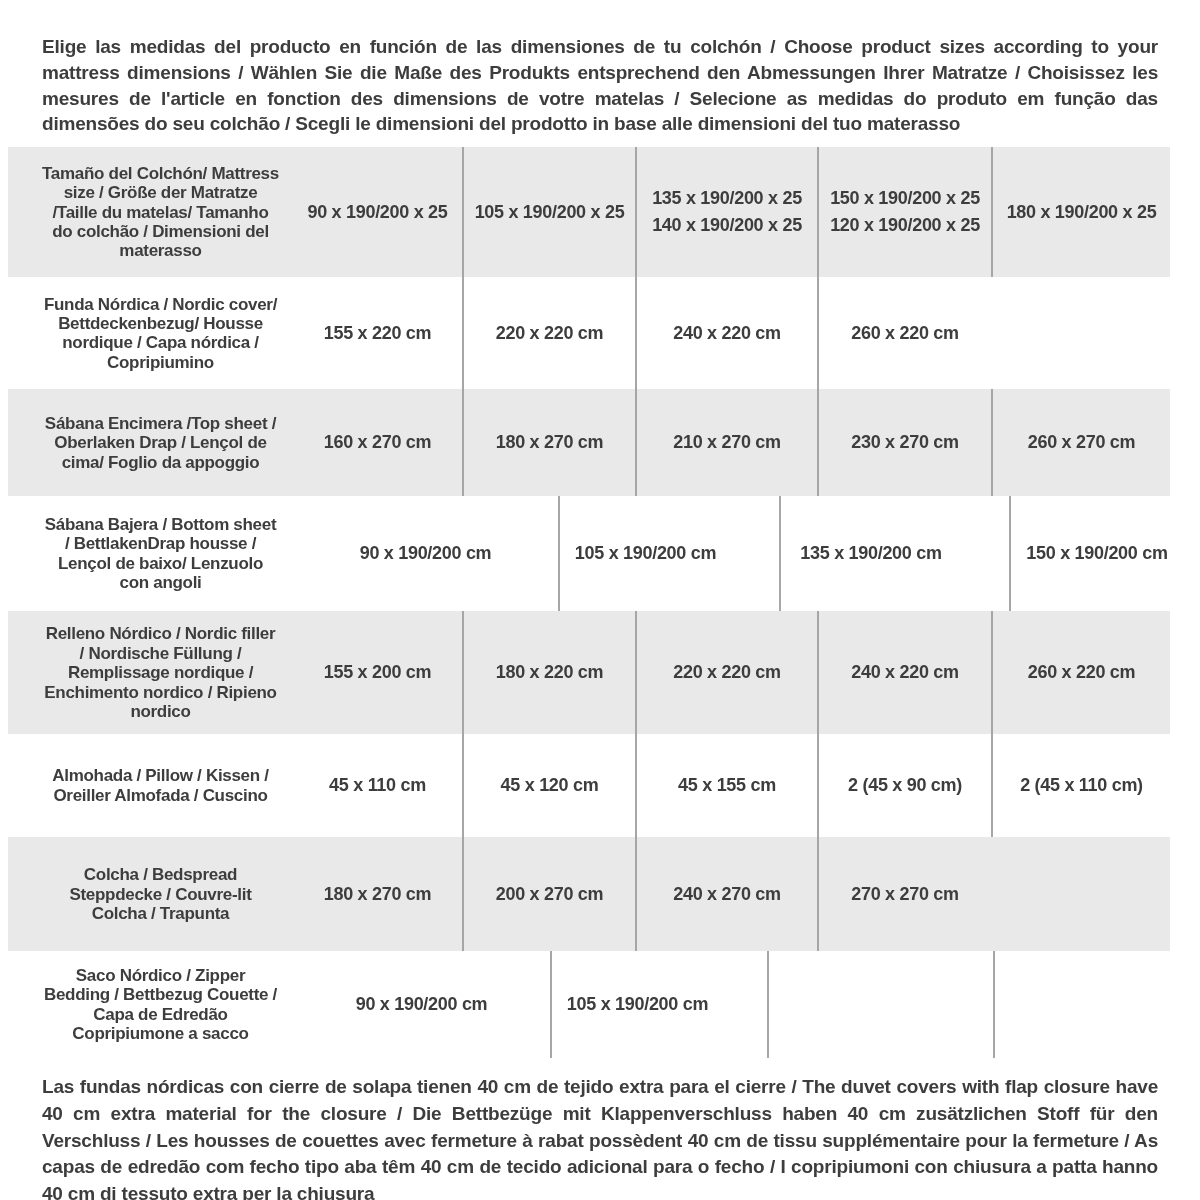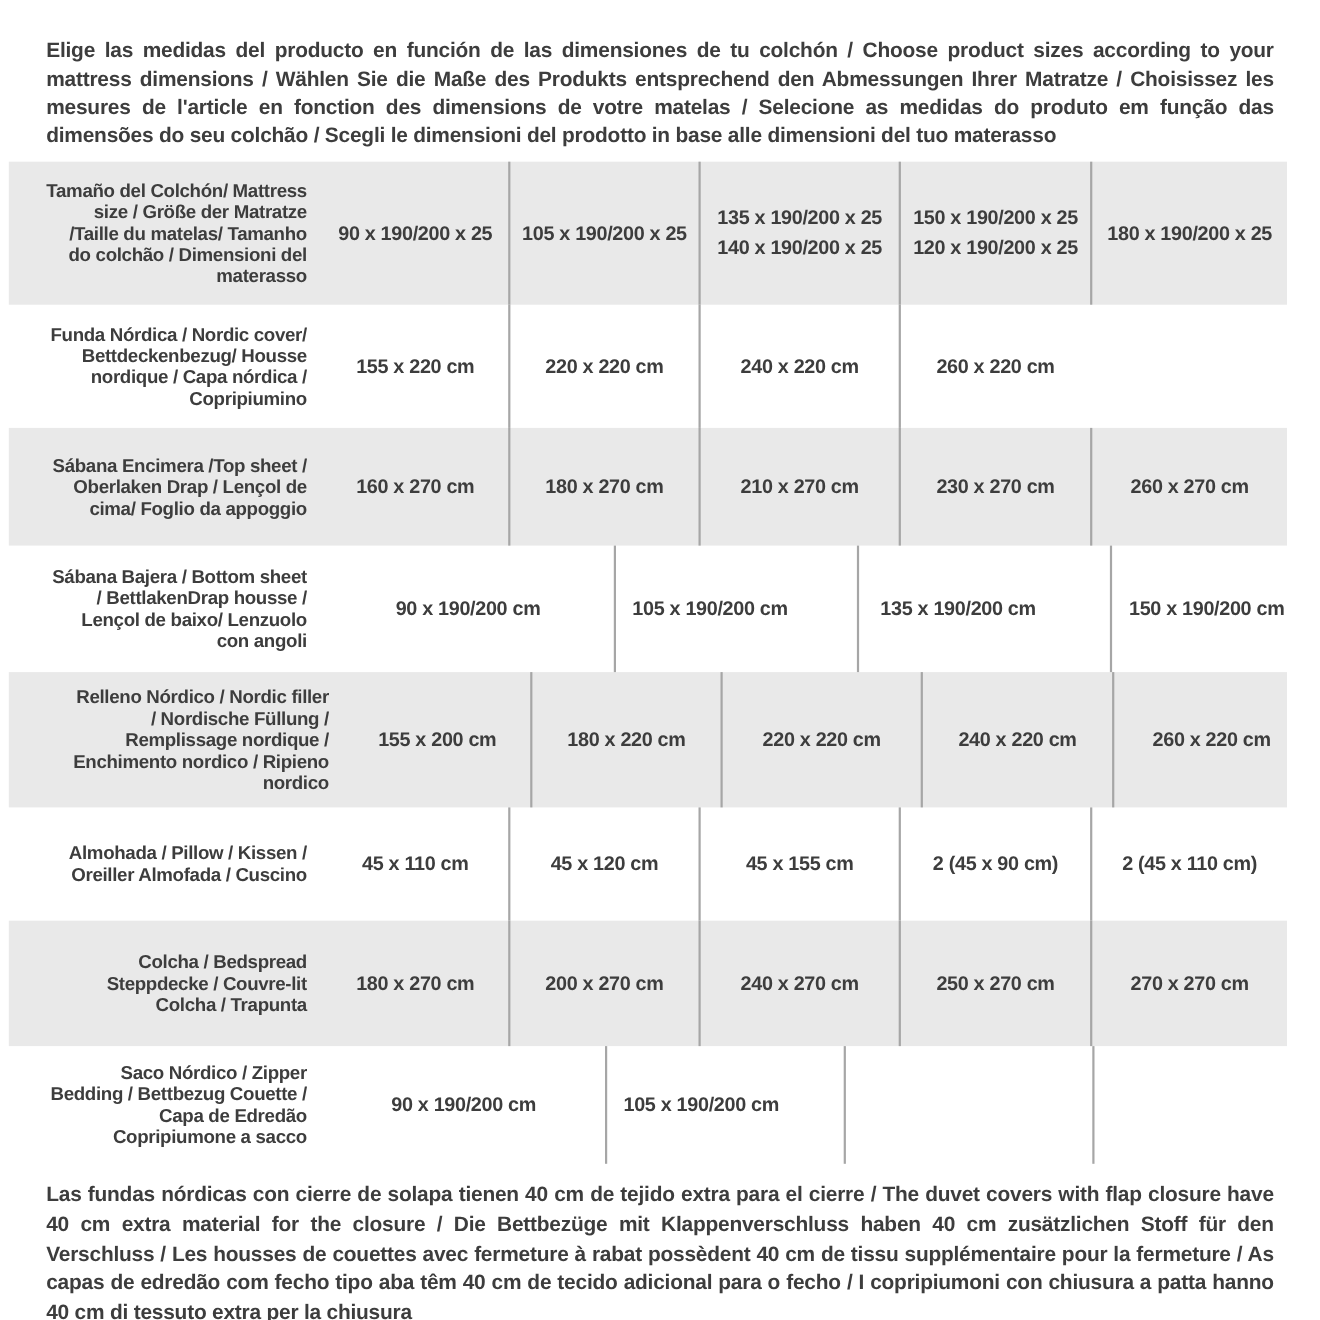--- a/index.html
+++ b/index.html
@@ -27,33 +27,33 @@
   .trow {
     display: grid;
     grid-template-columns: 285px 169px 173px 182px 174px 179px;
     align-items: stretch;
   }
   .trow.gray { background: #e9e9e9; }
   .trow:nth-child(1) { min-height: 130px; }
   .trow:nth-child(2) { min-height: 112px; }
   .trow:nth-child(3) { min-height: 107px; }
   .trow:nth-child(4) { min-height: 115px; gap: 48px; }
-  .trow:nth-child(5) { min-height: 123px; padding-left: 20px; }
+  .trow:nth-child(5) { min-height: 123px; }
   .trow:nth-child(6) { min-height: 103px; }
   .trow:nth-child(7) { min-height: 114px; }
   .trow:nth-child(8) { min-height: 107px; gap: 44px; }
   .cell {
     box-sizing: border-box;
     display: flex;
     align-items: center;
     justify-content: center;
   }
   .cell.label {
     justify-content: flex-start;
-    text-align: right;
+    text-align: center;
     padding: 10px 14px 10px 34px;
     font-size: 17px;
     line-height: 1.14;
     letter-spacing: -0.3px;
   }
   .cell.val {
     font-size: 18px;
     letter-spacing: -0.3px;
     text-align: center;
     white-space: pre-line;
@@ -131,21 +131,20 @@
       <div class="cell val sep">45 x 155 cm</div>
       <div class="cell val sep">2 (45 x 90 cm)</div>
       <div class="cell val sep">2 (45 x 110 cm)</div>
     </div>
 
     <div class="trow gray">
       <div class="cell label">Colcha / Bedspread Steppdecke / Couvre-lit Colcha / Trapunta</div>
       <div class="cell val">180 x 270 cm</div>
       <div class="cell val sep">200 x 270 cm</div>
       <div class="cell val sep">240 x 270 cm</div>
-      <div class="cell val sep">250 x 270 cm</div>
       <div class="cell val sep">270 x 270 cm</div>
     </div>
 
     <div class="trow">
       <div class="cell label">Saco Nórdico / Zipper Bedding / Bettbezug Couette  / Capa de Edredão Copripiumone a sacco</div>
       <div class="cell val">90 x 190/200 cm</div>
       <div class="cell val sep">105 x 190/200 cm</div>
       <div class="cell val sep"></div>
       <div class="cell val sep"></div>
       <div class="cell val sep"></div>

